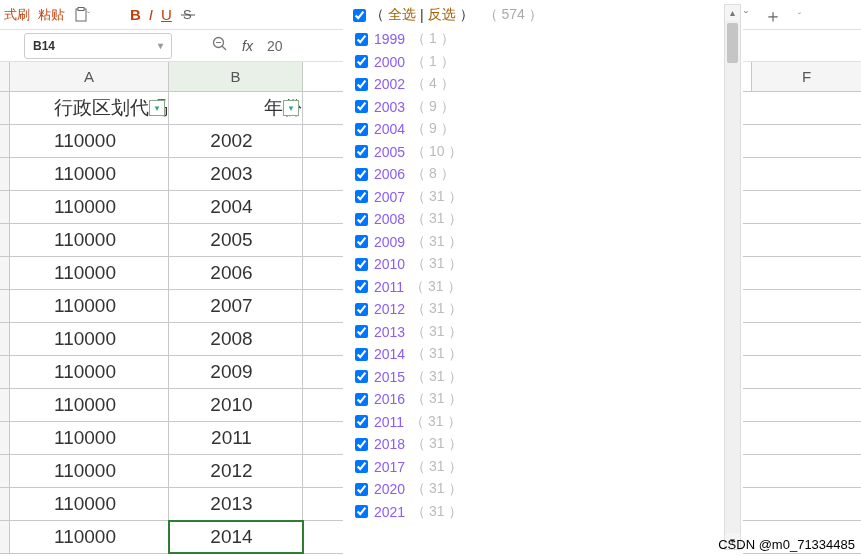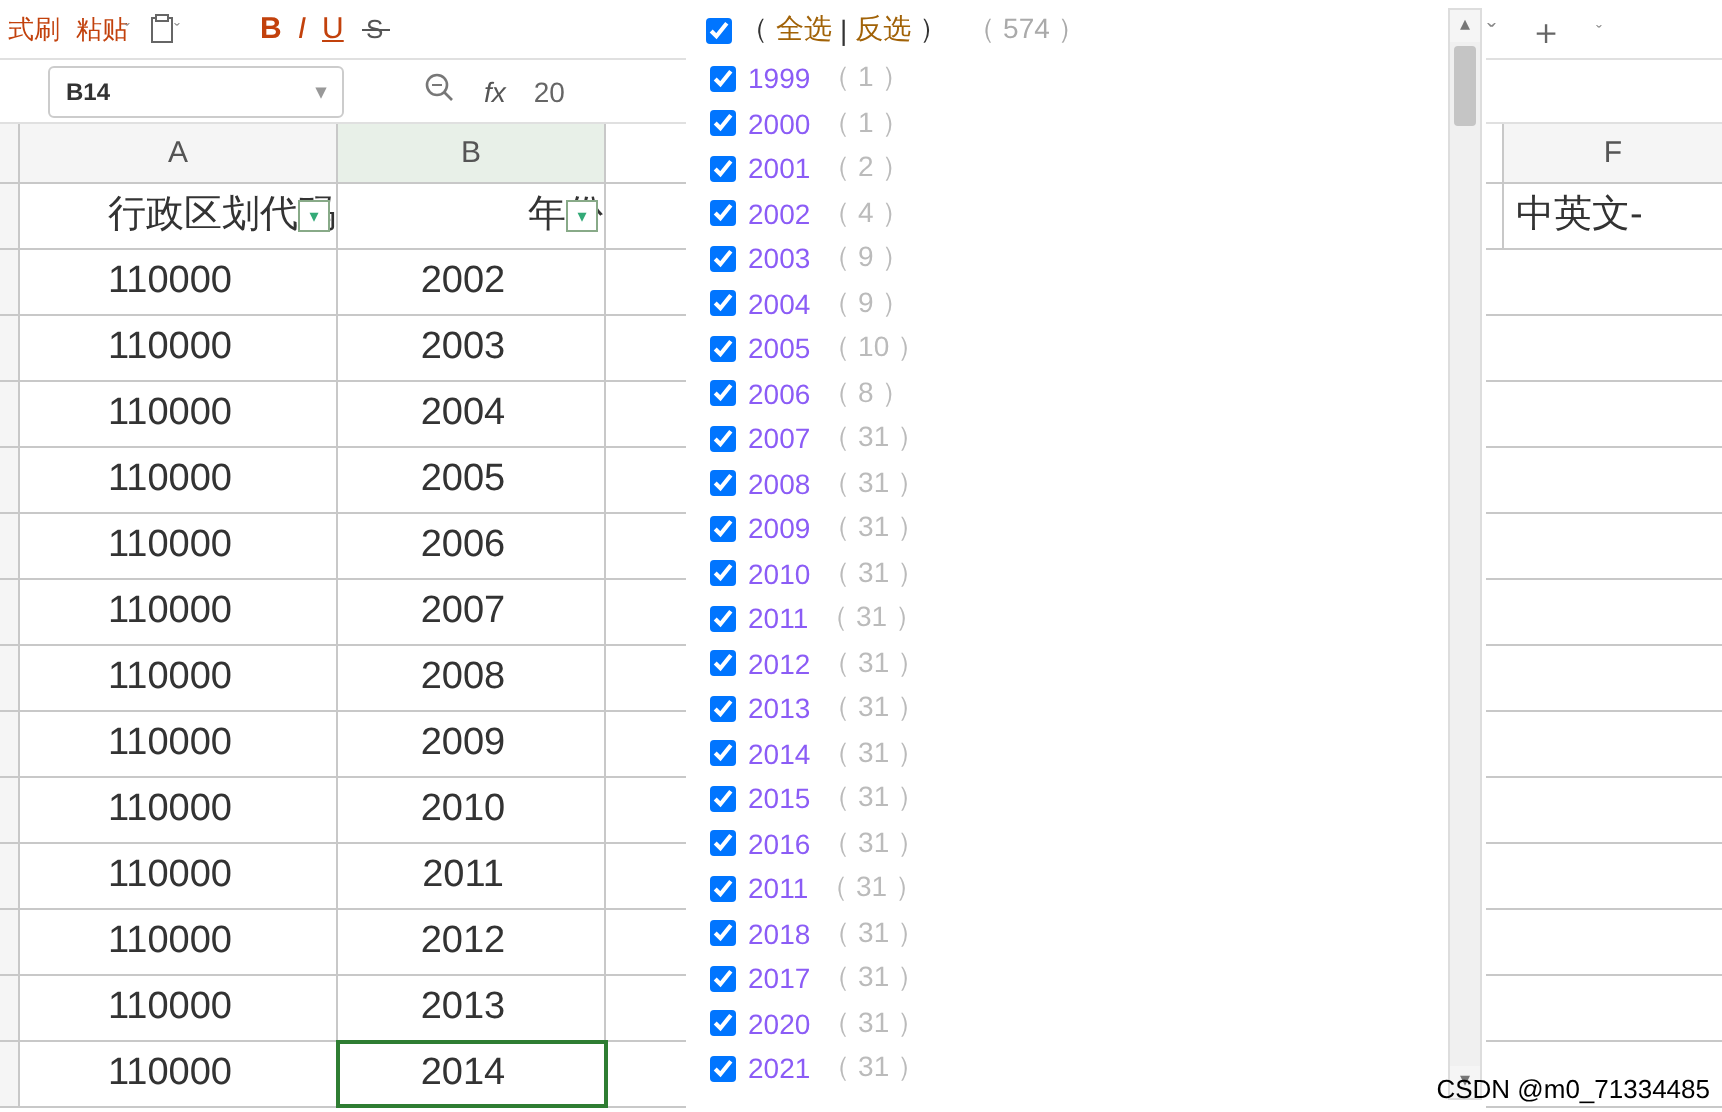--- a/index.html
+++ b/index.html
@@ -186,21 +186,20 @@
       <div class="row">
         <div class="rowhead"></div>
         <div class="cell a">110000</div>
         <div class="cell b sel-cell">2014</div>
       </div>
     </div>
 </div>
 
 <div class="rightcol">
   <div class="rch">F</div>
-  <div class="rcell">中英文-</div>
 </div>
 
 <div class="filter-panel">
   <div class="fp-top">
     <input type="checkbox" class="cb" checked="" style="">
     <span>（</span>
     <span class="lnk">全选</span>
     <span>|</span>
     <span class="lnk">反选</span>
     <span>）</span>
@@ -212,25 +211,20 @@
         <span class="yr">1999</span>
         <span class="ct">（ 1 ）</span>
       </div>
       <div class="fp-item">
         <input type="checkbox" class="cb" checked="" style="">
         <span class="yr">2000</span>
         <span class="ct">（ 1 ）</span>
       </div>
       <div class="fp-item">
         <input type="checkbox" class="cb" checked="" style="">
-        <span class="yr">2001</span>
-        <span class="ct">（ 2 ）</span>
-      </div>
-      <div class="fp-item">
-        <input type="checkbox" class="cb" checked="" style="">
         <span class="yr">2002</span>
         <span class="ct">（ 4 ）</span>
       </div>
       <div class="fp-item">
         <input type="checkbox" class="cb" checked="" style="">
         <span class="yr">2003</span>
         <span class="ct">（ 9 ）</span>
       </div>
       <div class="fp-item">
         <input type="checkbox" class="cb" checked="" style="">

